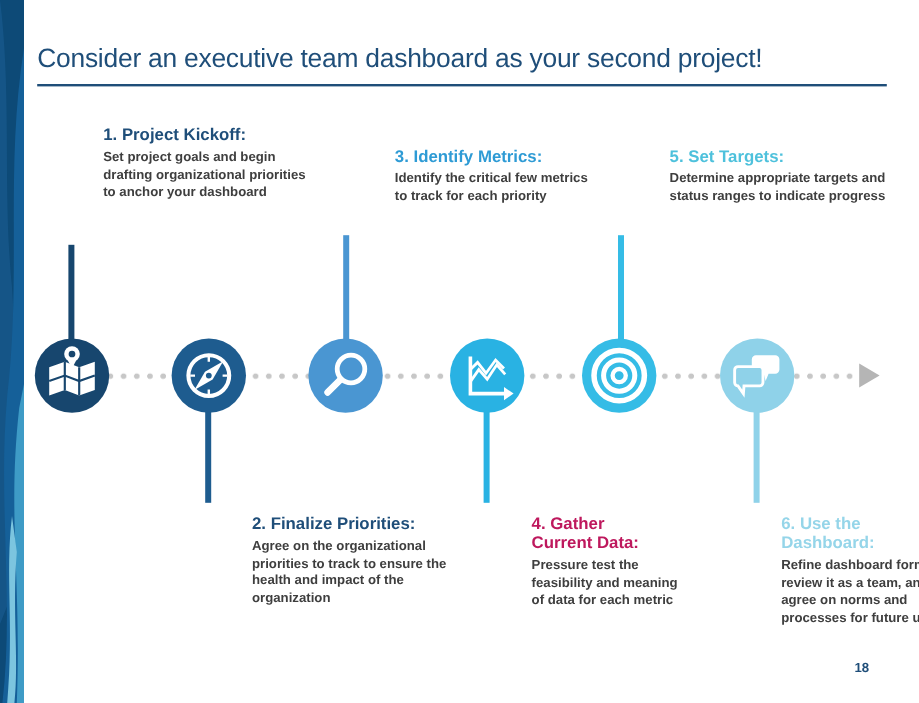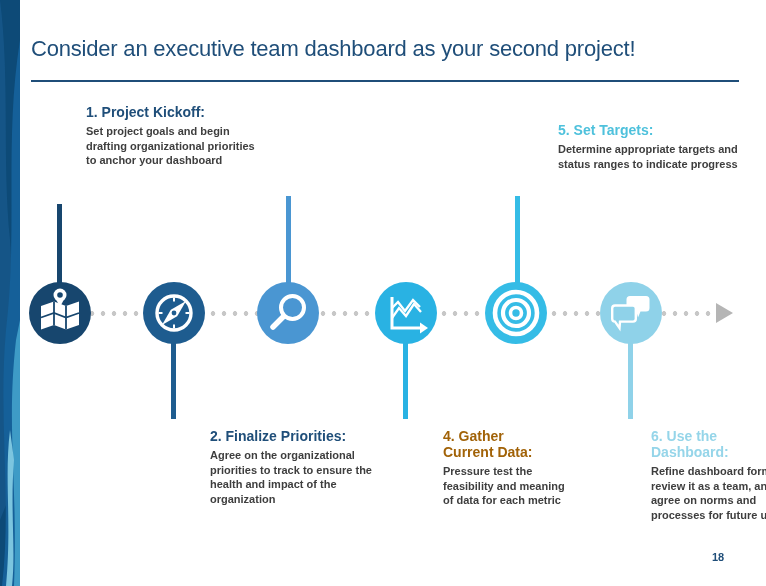--- a/index.html
+++ b/index.html
@@ -5,29 +5,29 @@
   html,body{margin:0;padding:0;}
   body{font-family:"Liberation Sans","DejaVu Sans",sans-serif;}
   #slide{position:relative;width:766px;height:586px;background:#ffffff;overflow:hidden;}
 
   
   #edge{position:absolute;left:0;top:0;width:20px;height:586px;}
 
   
   #title{position:absolute;left:31px;top:36px;width:708px;margin:0;
          font-size:22px;font-weight:400;color:#1F4E79;letter-spacing:-0.2px;
-         border-bottom:2px solid #1F4E79;padding-bottom:18px;}
+         border-bottom:2px solid #1F4E79;padding-bottom:8px;}
 
   
   .step-text{position:absolute;margin-left:40px;}
   .step-text h3{margin:0 0 4px 0;font-size:14px;font-weight:bold;line-height:1.15;}
   .step-text p{margin:0;font-size:11px;font-weight:bold;color:#3E3E3E;line-height:1.32;}
   .c12{color:#1F4E79;}
   .c3{color:#2E9BD5;}
-  .c4{color:#a16207;}
+  .c4{color:#be185d;}
   .c5{color:#4EC1DC;}
   .c6{color:#95D5E9;}
 
   
   .vline{position:absolute;width:5px;}
   #dots{position:absolute;left:55px;top:309px;width:660px;height:9px;
         background-image:radial-gradient(circle at 4px 4.5px,#C7C7C7 2.1px,rgba(0,0,0,0) 2.6px);
         background-size:11px 9px;background-repeat:repeat-x;}
   #arrow{position:absolute;left:716px;top:303px;width:0;height:0;
          border-top:10px solid transparent;border-bottom:10px solid transparent;
@@ -50,20 +50,24 @@
     <path d="M20,40 C4,140 18,230 6,330 C-2,420 12,500 2,586 L20,586 Z" fill="#156099"></path>
     <path d="M14,586 C18,480 6,430 16,340 L20,320 L20,586 Z" fill="#3E9BC6"></path>
     <path d="M6,586 C12,520 4,480 10,430 L14,460 C10,510 16,550 12,586 Z" fill="#7CC5DF"></path>
   </svg>
 
   <h1 id="title">Consider an executive team dashboard as your second project!</h1>
 
   <div class="step-text" style="left:46px;top:104px;width:172px">
     <h3 class="c12">1. Project Kickoff:</h3>
     <p>Set project goals and begin drafting organizational priorities to anchor your dashboard</p>
+  </div>
+  <div class="step-text" style="left:289px;top:122px;width:168px">
+    <h3 class="c3">3. Identify Metrics:</h3>
+    <p>Identify the critical few metrics to track for each priority</p>
   </div>
   <div class="step-text" style="left:518px;top:122px;width:182px">
     <h3 class="c5">5. Set Targets:</h3>
     <p>Determine appropriate targets and status ranges to indicate progress</p>
   </div>
 
   <div class="step-text" style="left:170px;top:428px;width:172px">
     <h3 class="c12">2. Finalize Priorities:</h3>
     <p>Agree on the organizational priorities to track to ensure the health and impact of the organization</p>
   </div>

